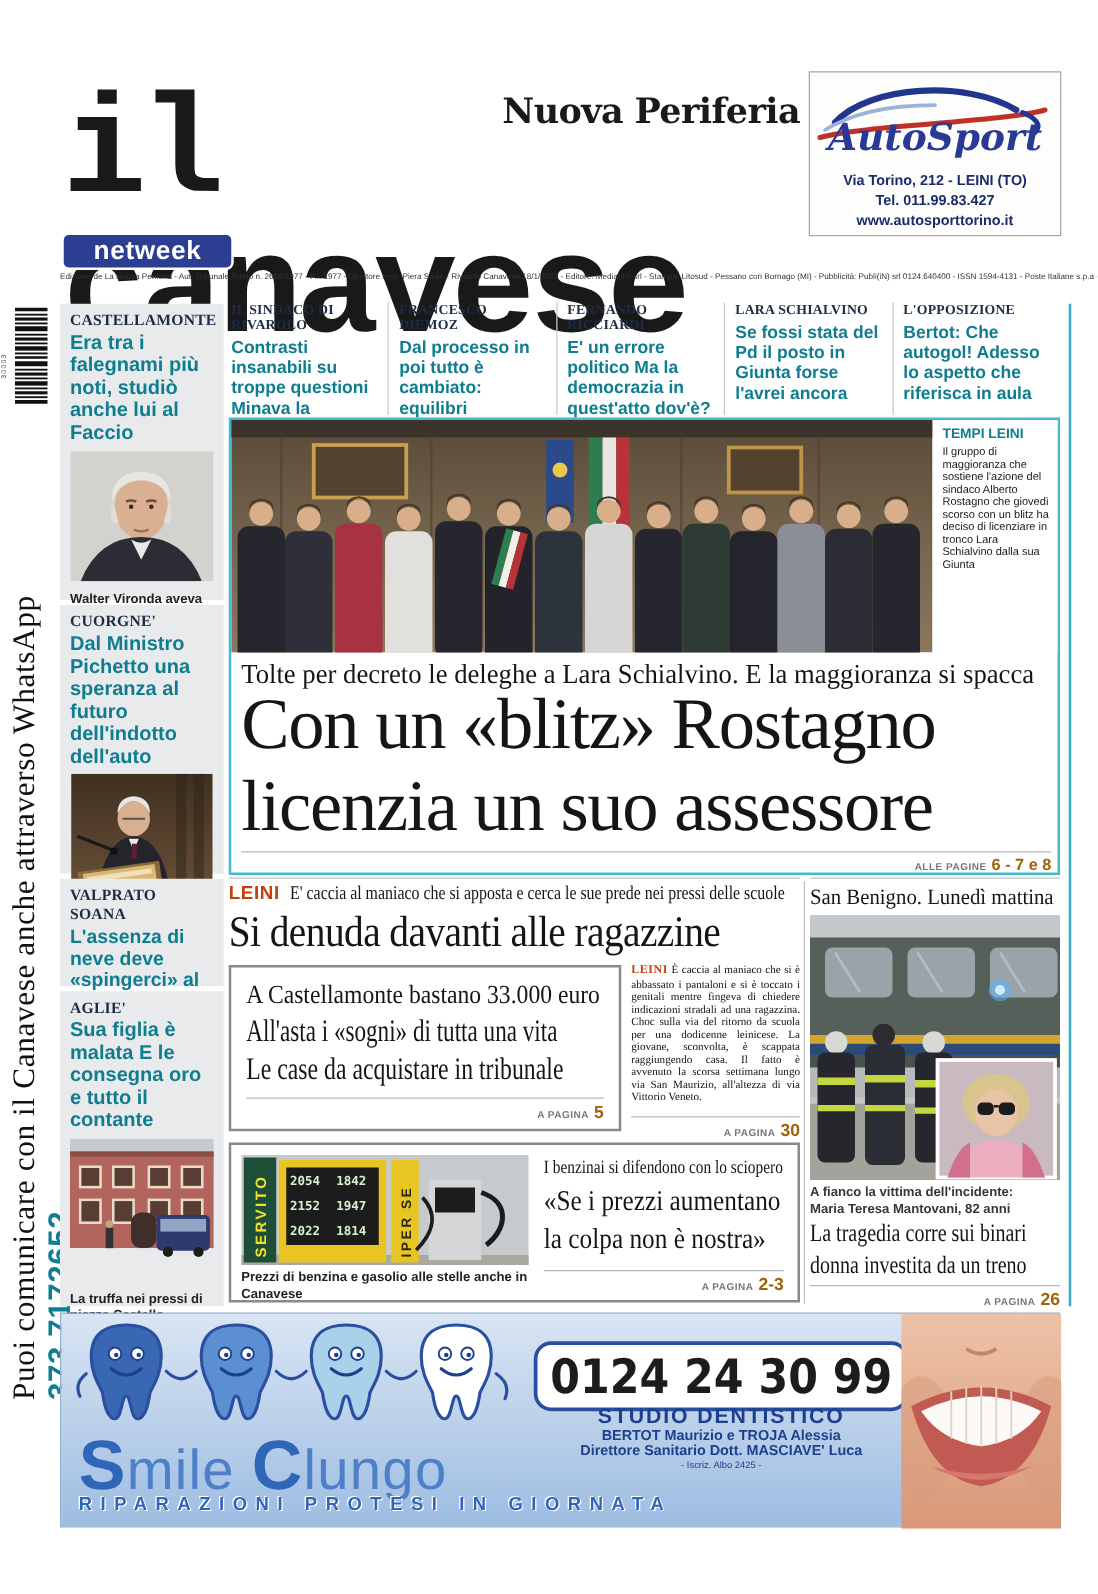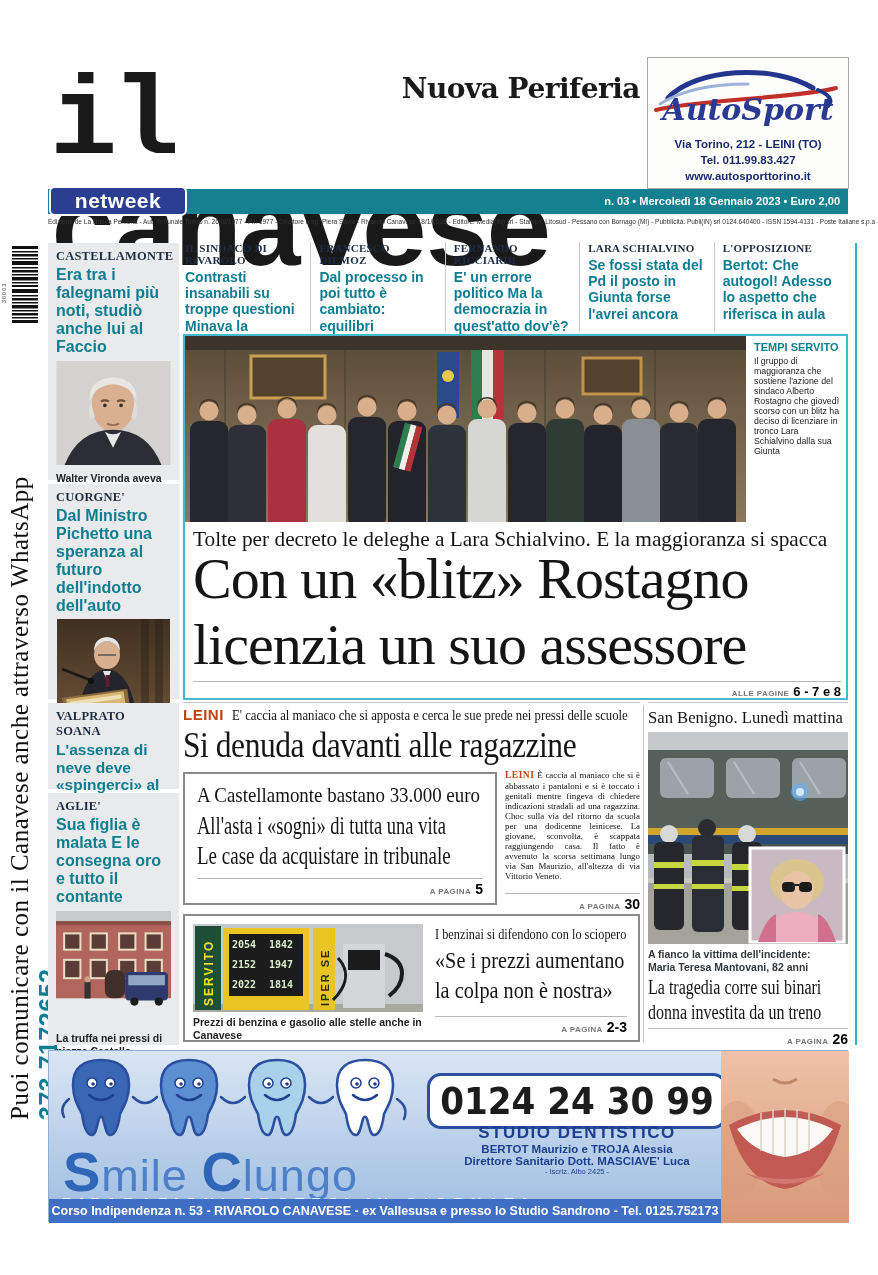--- a/index.html
+++ b/index.html
@@ -50,21 +50,21 @@
     letter-spacing:0.2px;
   }
   .teal-head { color:#0e7d90; font-weight:bold; line-height:1.13; }
   .serif { font-family:"Liberation Serif", serif; color:#151515; }
   .fitline { white-space:nowrap; transform-origin:0 50%; display:block; }
   .pagina {
     display:flex; justify-content:flex-end; align-items:baseline; gap:4px;
     border-top:1px solid #b8b8b8; padding-top:2px;
   }
   .pg-label { font-size:8px; font-weight:bold; color:#777; letter-spacing:0.4px; }
-  .pg-num { font-size:14px; font-weight:bold; color:#000000;text-align:right; }
+  .pg-num { font-size:14px; font-weight:bold; color:#a16207;text-align:right; }
   .caption { font-size:10.5px; font-weight:bold; color:#222; line-height:1.2; }
 
   .side-panel { background:#e9eaeb; padding:6px 8px; }
   .side-panel .kicker-navy { font-size:12.5px; }
   .side-panel .teal-head { font-size:16px; margin-top:2px; }
 
   .hcol { flex:1; padding:0 8px; border-left:1px solid #c9c9c9; }
   .hcol:first-child { border-left:none; padding-left:2px; }
   .hcol .kicker-navy { font-size:11px; }
   .hcol .teal-head { font-size:14px; margin-top:3px; line-height:1.16; }
@@ -142,23 +142,20 @@
       <path d="M170,32 C180,36 186,42 180,48" stroke="#23368e" fill="none" stroke-width="4" stroke-linecap="round"></path>
       <text x="100" y="62" text-anchor="middle" font-family="DejaVu Serif, serif" font-style="italic" font-weight="bold" font-size="30" fill="#2a3a94">AutoSport</text>
     </svg>
     <div class="autosport-lines" style="margin-top:2px;">
       <div>Via Torino, 212 - LEINI (TO)</div>
       <div>Tel.  011.99.83.427</div>
       <div>www.autosporttorino.it</div>
     </div>
   </div>
 
-  <div class="abs nw-bar" style="left:48px; top:189px; width:800px; height:25px;">
-    <div class="nw-issue">n. 03 • Mercoledì 18 Gennaio 2023 • Euro 2,00</div>
-  </div>
   <div class="abs nw-logo" style="left:49px; top:186px; width:138px; height:30px;">netweek</div>
   <div class="abs nw-imprint" style="left:48px; top:218px; width:800px;">Edizione de La Nuova Periferia - Aut. Tribunale Torino n. 2698/1977 - P.I. 1977 - Direttore resp. Piera Savio - Rivarolo Canavese 18/1/2023 - Editore: Media(iN) srl - Stampa: Litosud - Pessano con Bornago (MI) - Pubblicità: Publi(iN) srl 0124.640400 - ISSN 1594-4131 - Poste Italiane s.p.a - Spedizione in A.P. - D.L. 353/2003 (conv. in L. 27/02/2004 n° 46) - art. 1 comma 1 - DCB LO - MI</div>
 
   <div class="abs" style="left:855px; top:243px; width:2px; height:802px; background:#35aec3;"></div>
 
   <div class="abs side-panel" style="left:48px; top:243px; width:131px; height:237px;">
     <div class="kicker-navy">CASTELLAMONTE</div>
     <div class="teal-head">Era tra i falegnami più noti, studiò anche lui al Faccio</div>
     <svg width="115" height="104" viewBox="0 0 113 103" style="margin-top:5px;">
       <rect width="113" height="103" fill="#d4d2cf"></rect>
@@ -330,21 +327,21 @@
       <use href="#fig" x="476" y="64" color="#2a2b33"></use>
       <use href="#fig" x="514" y="60" color="#26262e"></use>
       <g transform="rotate(15 222 110)">
         <rect x="214" y="88" width="6" height="46" fill="#2e7d4f"></rect>
         <rect x="220" y="88" width="6" height="46" fill="#f0efe8"></rect>
         <rect x="226" y="88" width="6" height="46" fill="#b8323a"></rect>
       </g>
     </svg>
 
     <div class="abs" style="left:563px; top:0; width:98px; height:186px; background:#fff; padding:5px 6px; overflow:hidden;">
-      <div class="tempi-title">TEMPI SERVITO</div>
+      <div class="tempi-title">TEMPI LEINI</div>
       <div class="tempi-text">Il gruppo di maggioranza che sostiene l'azione del sindaco Alberto Rostagno che giovedì scorso con un blitz ha deciso di licenziare in tronco Lara Schialvino dalla sua Giunta</div>
     </div>
 
     <div class="abs serif fitline" style="left:8px; top:190px; width:650px; font-size:22px; transform:scaleX(0.97);">
       <span>Tolte per decreto le deleghe a Lara Schialvino. E la maggioranza si spacca</span>
     </div>
     <div class="abs serif fitline" style="left:8px; top:279px; font-size:58px; letter-spacing:-1px; line-height:1.05;">
       <span>licenzia un suo assessore</span>
     </div>
     <div class="abs serif fitline" style="left:8px; top:213px; font-size:58px; letter-spacing:-1px; line-height:1.05;">
@@ -569,16 +566,15 @@
       <g stroke="#ddd3c8" stroke-width="1.5">
         <line x1="40" y1="62" x2="40" y2="100"></line>
           <line x1="52" y1="58" x2="52" y2="104"></line>
         <line x1="64" y1="57" x2="64" y2="106"></line>
           <line x1="76" y1="58" x2="76" y2="104"></line>
         <line x1="88" y1="62" x2="88" y2="100"></line>
       </g>
       <path d="M24,122 Q64,134 104,122 Q88,132 64,133 Q40,132 24,122 Z" fill="#d4776e"></path>
     </svg>
 
-    <div class="abs addr-bar" style="left:0; top:148px; width:672px;">Corso Indipendenza n. 53 - RIVAROLO CANAVESE - ex Vallesusa e presso lo Studio Sandrono - Tel. 0125.752173</div>
   </div>
 
 </div>
 
 </body></html>

